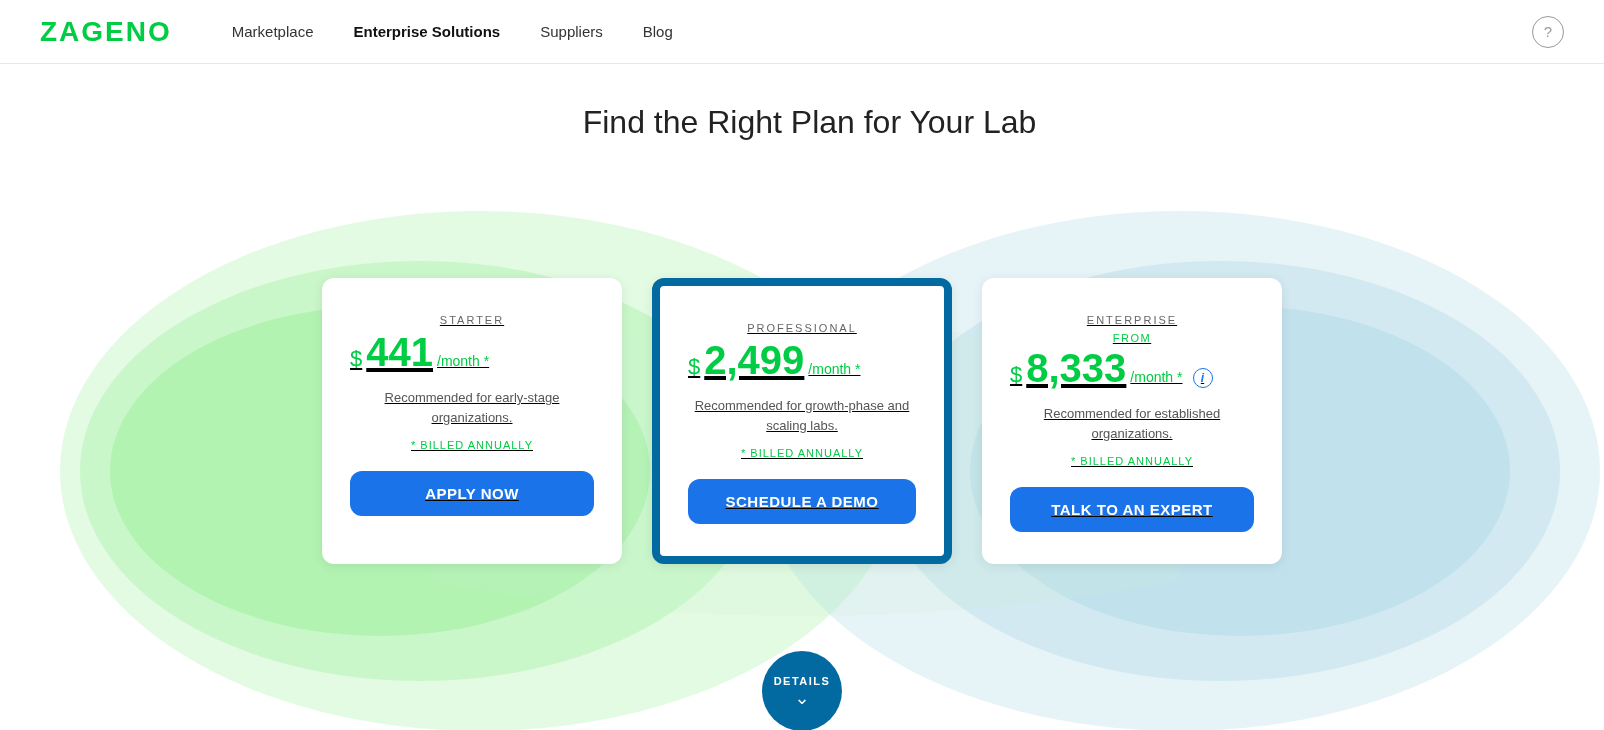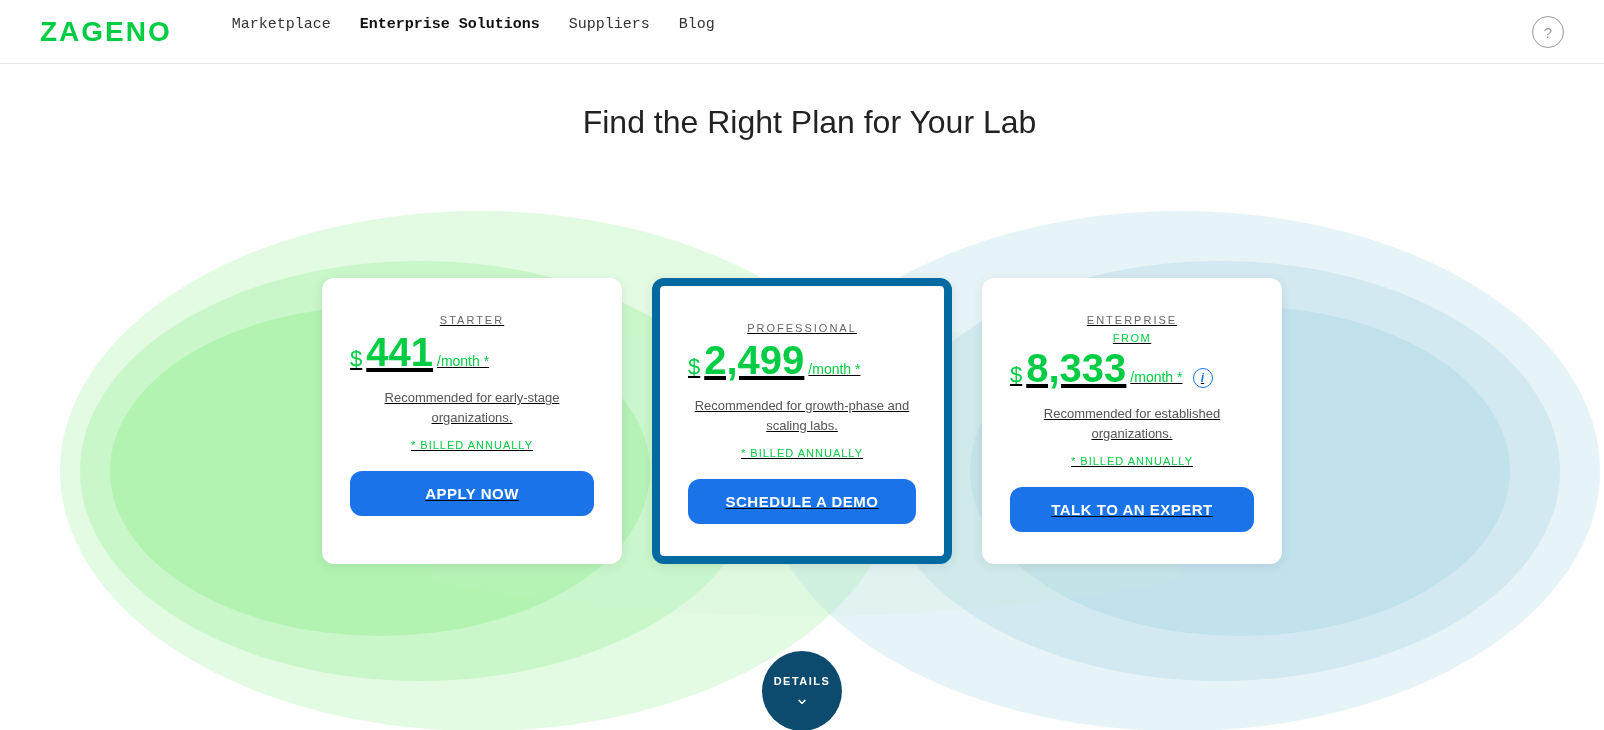--- a/index.html
+++ b/index.html
@@ -1,24 +1,24 @@
 <!DOCTYPE html>
 <html><head>
   <meta charset="utf-8">
   <style>
     * { margin: 0; padding: 0; box-sizing: border-box; }
     body { font-family: -apple-system, BlinkMacSystemFont, 'Segoe UI', Arial, sans-serif; background: #fff; width: 1604px; min-height: 730px; overflow-x: hidden; }
 
     
     .navbar {
-      display: flex; align-items: flex-start; padding: 16px 40px; height: 64px;
+      display: flex; align-items: center; padding: 16px 40px; height: 64px;
       border-bottom: 1px solid #e8e8e8;
     }
     .logo { color: #00cc44; font-size: 28px; font-weight: 800; letter-spacing: 2px; margin-right: 60px; }
-    .nav-links { display: flex; gap: 29px; align-items: center; flex: 1; font-family: Liberation Mono, monospace; }
+    .nav-links { display: flex; gap: 40px; align-items: center; flex: 1; }
     .nav-link { text-decoration: none; color: #333; font-size: 15px; }
     .nav-link.active { font-weight: 700; color: #111; }
     .nav-help { margin-left: auto; width: 32px; height: 32px; border-radius: 50%; border: 1.5px solid #999; display: flex; align-items: center; justify-content: center; color: #999; font-size: 15px; cursor: pointer; }
 
     
     .main { position: relative; padding: 40px 0 0; text-align: center; }
     .page-title { font-size: 32px; font-weight: 400; color: #222; margin-bottom: 30px; padding-left: 15px; }
 
     
     .blob-container { position: relative; width: 100%; height: 560px; display: flex; align-items: center; justify-content: center; }
@@ -70,21 +70,21 @@
       padding: 14px 0; width: 100%; font-size: 15px; font-weight: 700;
       letter-spacing: 0.5px; cursor: pointer; text-transform: uppercase;
     }
 
     
     .details-btn-wrapper {
       position: absolute; bottom: 0; left: 50%; transform: translateX(-50%);
       z-index: 20;
     }
     .details-btn {
-      background: #0c4a6e; border: none; border-radius: 50%; width: 80px; height: 80px;
+      background: #0369a1; border: none; border-radius: 50%; width: 80px; height: 80px;
       display: flex; flex-direction: column; align-items: center; justify-content: center;
       cursor: pointer; color: #fff; gap: 2px;
     }
     .details-label { font-size: 11px; font-weight: 700; letter-spacing: 1.5px; text-transform: uppercase; }
     .details-chevron { font-size: 18px; line-height: 1; }
   </style>
 </head>
 <body>
 
 <nav class="navbar">

